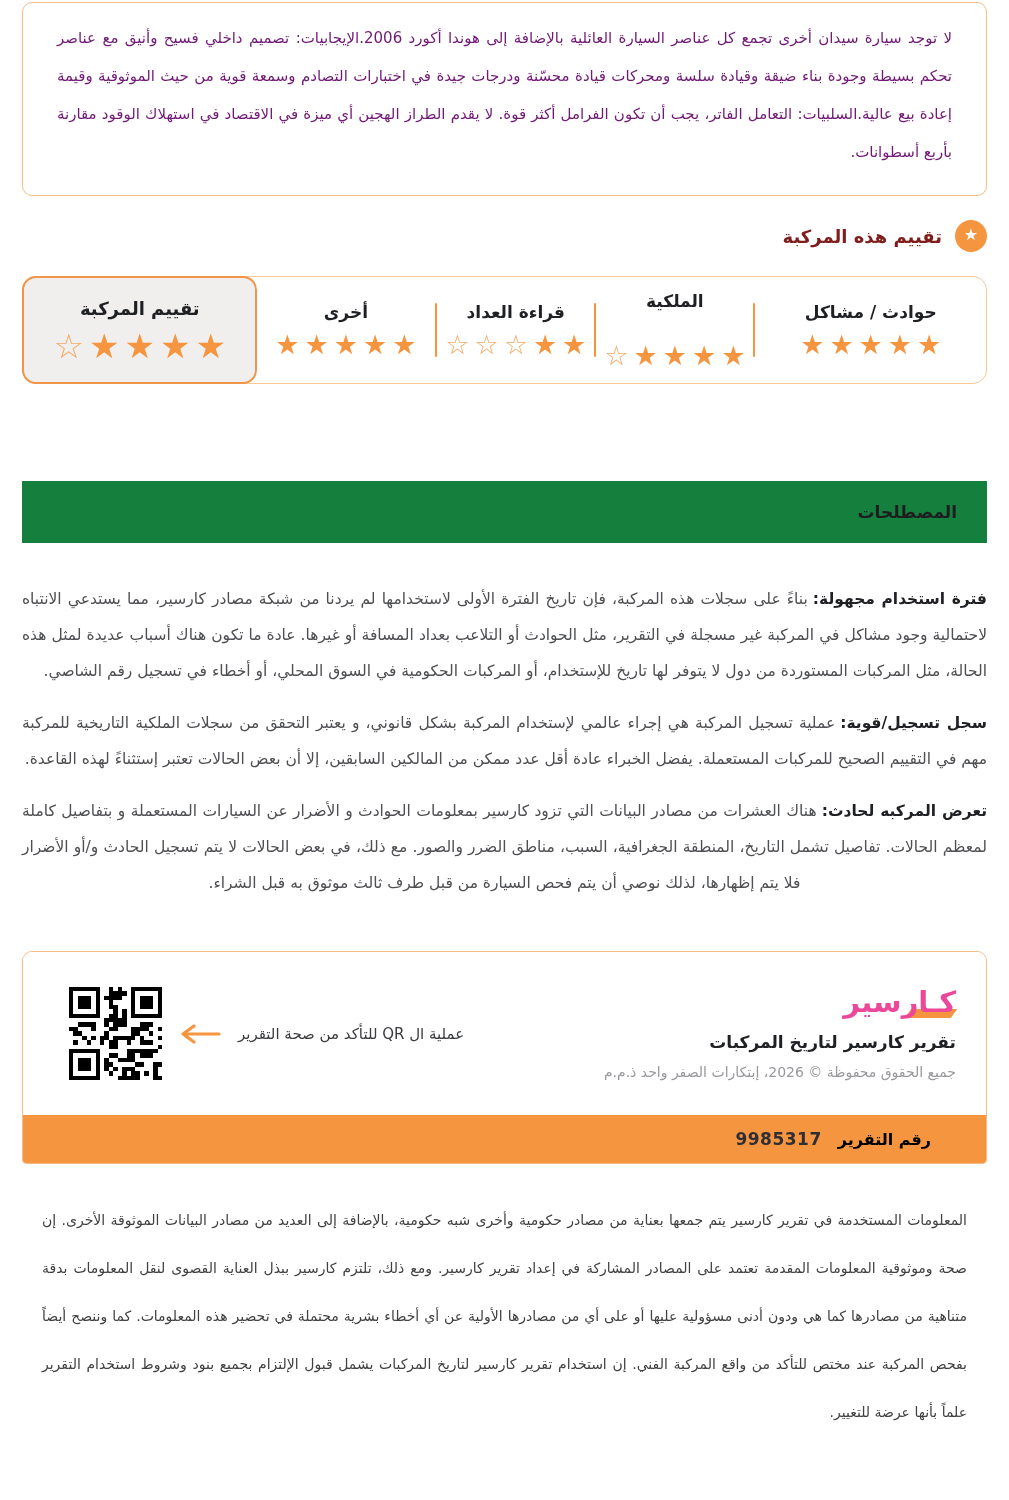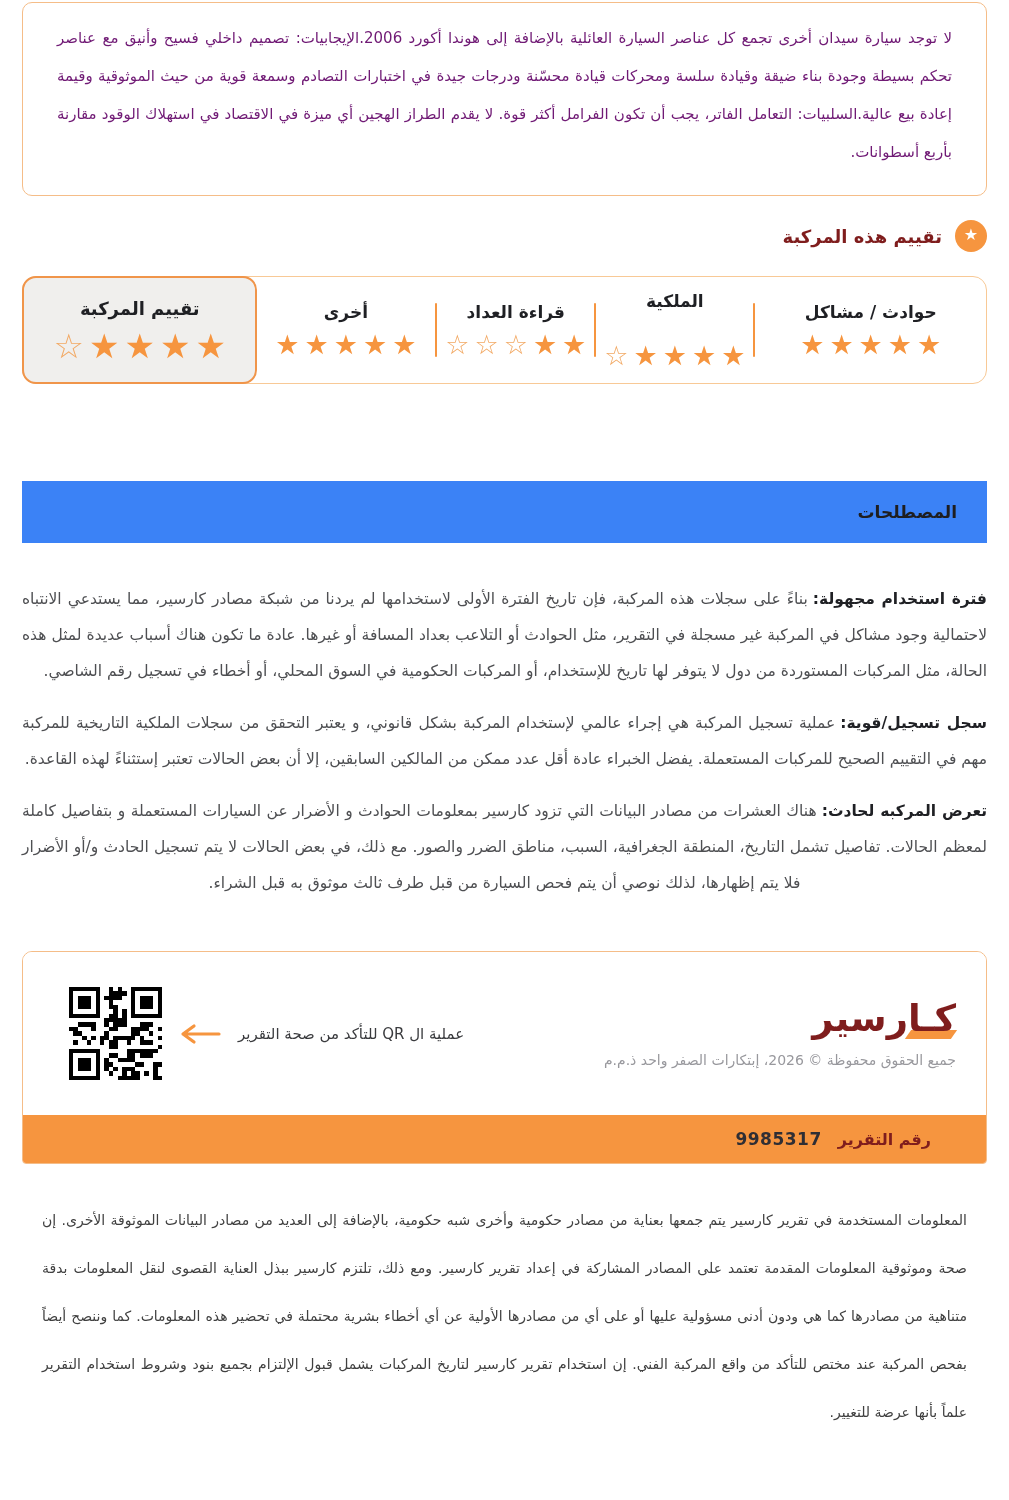--- a/index.html
+++ b/index.html
@@ -70,21 +70,21 @@
     border-radius:14px;
     gap:10px;
   }
   .rating-cell.highlight .rating-label { font-size:18px; }
   .rating-cell.highlight .stars span { font-size:34px; }
 
   
   .terms-header {
     margin-top:97px;
     height:62px;
-    background:#3b82f6;
+    background:#15803d;
     display:flex; align-items:center;
     padding:0 30px;
   }
   .terms-header span { font-size:17px; font-weight:bold; color:#1e1e20; }
   .term-para {
     margin:16px 0 0;
     font-size:15.5px; line-height:36px;
     color:#4e4f52;
     text-align:justify;
   }
@@ -99,21 +99,21 @@
     border-radius:10px 10px 4px 4px;
     overflow:hidden;
   }
   .footer-main {
     height:163px;
     display:flex; align-items:center; justify-content:space-between;
     padding:0 30px;
     background:#fff;
   }
   .brand-block { text-align:right; }
-  .logo { position:relative; display:inline-block; font-size:37px; font-weight:bold; color:#7f1d1d; line-height:1.1; }
+  .logo { position:relative; display:inline-block; font-size:29px; font-weight:bold; color:#ec4899; line-height:1.1; }
   .logo-text { position:relative; z-index:1; }
   .logo-swoosh {
     position:absolute; right:2px; bottom:1px;
     width:46px; height:9px;
     background:#F6953F;
     transform:skewX(-35deg);
     z-index:0;
   }
   .report-title { margin-top:13px; font-size:17px; font-weight:bold; color:#1f2024; }
   .copyright { margin-top:12px; font-size:14px; color:#98989d; }
@@ -122,21 +122,21 @@
   .arrow-icon { display:flex; align-items:center; }
   .qr { width:93px; height:93px; display:block; background:#fff; }
   .qr svg { width:93px; height:93px; display:block; }
 
   .report-bar {
     height:48px;
     background:#F6953F;
     display:flex; align-items:center; gap:16px;
     padding:0 55px;
   }
-  .bar-label { color:#7f1d1d; font-weight:bold; font-size:16px; }
+  .bar-label { color:#000000; font-weight:bold; font-size:16px; }
   .bar-number { color:#2f2e34; font-weight:bold; font-size:17px; letter-spacing:.5px; }
 
   
   .disclaimer {
     margin:32px 20px 0;
     font-size:14px; line-height:48px;
     color:#404040;
     text-align:justify;
   }
 </style>
@@ -220,20 +220,21 @@
 
   <p class="term-para center-last"><b>تعرض المركبه لحادث:</b><span>هناك العشرات من مصادر البيانات التي تزود كارسير بمعلومات الحوادث و الأضرار عن السيارات المستعملة و بتفاصيل كاملة لمعظم الحالات. تفاصيل تشمل التاريخ، المنطقة الجغرافية، السبب، مناطق الضرر والصور. مع ذلك، في بعض الحالات لا يتم تسجيل الحادث و/أو الأضرار فلا يتم إظهارها، لذلك نوصي أن يتم فحص السيارة من قبل طرف ثالث موثوق به قبل الشراء.</span></p>
 
   <div class="footer-card">
     <div class="footer-main">
       <div class="brand-block">
         <div class="logo">
           <span class="logo-swoosh"></span>
           <span class="logo-text">كـارسير</span>
         </div>
+        <div class="report-title">تقرير كارسير لتاريخ المركبات</div>
         <div class="copyright">جميع الحقوق محفوظة © 2026، إبتكارات الصفر واحد ذ.م.م</div>
       </div>
       <div class="qr-group">
         <span class="qr-caption">عملية ال QR للتأكد من صحة التقرير</span>
         <span class="arrow-icon">
           <svg width="42" height="24" viewBox="0 0 42 24">
             <path d="M40 12 H6 M15 4 L4 12 L15 20" stroke="#F6953F" stroke-width="3.2" fill="none" stroke-linecap="round" stroke-linejoin="round"></path>
           </svg>
         </span>
         <span class="qr">

